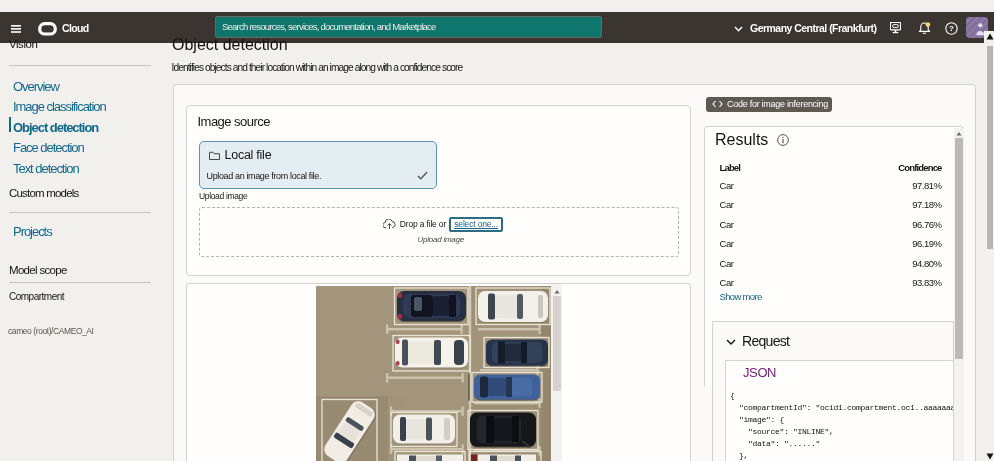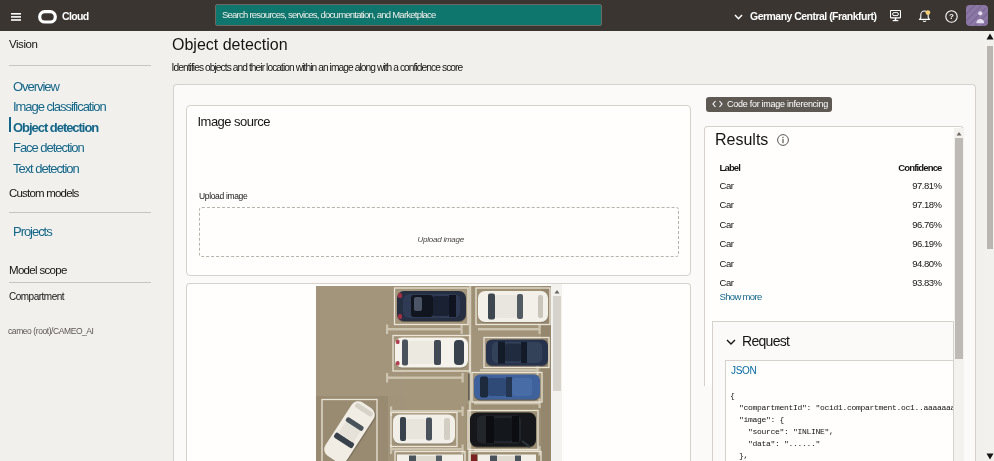--- a/index.html
+++ b/index.html
@@ -1,21 +1,21 @@
 <!DOCTYPE html>
 <html><head>
 <meta charset="utf-8">
 <style>
   * { margin:0; padding:0; box-sizing:border-box; }
   html,body { width:994px; height:461px; overflow:hidden; }
   body { font-family:"Liberation Sans", sans-serif; background:#f2f0ed; position:relative; color:#161513; }
   .abs { position:absolute; }
 
   
-  #hdr { position:absolute; left:0; top:0; width:994px; height:31px; background:#3a3531; }
+  #hdr { position:absolute; left:0; top:12px; width:994px; height:31px; background:#3a3531; }
   #hdr .cloud { position:absolute; left:62px; top:10px; color:#fff; font-size:10.5px; font-weight:bold; letter-spacing:-0.06em; }
   #search { position:absolute; left:215px; top:4px; width:387px; height:22px; background:#0f766e; border:1px solid #6f6862; border-radius:2px; color:#efedea; font-size:9.5px; letter-spacing:-0.08em; line-height:20px; padding-left:6px; }
   #region { position:absolute; top:9.5px; left:750px; color:#fff; font-size:10.5px; font-weight:bold; letter-spacing:-0.05em; }
   .havatar { position:absolute; left:966px; top:5px; width:22px; height:21px; border-radius:4px; background:#8b78a4; overflow:hidden; }
 
   
   #side { position:absolute; left:0; top:31px; width:162px; height:460px; }
   #side h2 { position:absolute; left:9px; font-size:11.5px; font-weight:normal; color:#161513; letter-spacing:-0.05em; }
   .srule { position:absolute; left:9px; width:142px; border-top:1px solid #c8c4bf; }
   .slink { position:absolute; left:13px; font-size:13px; letter-spacing:-0.08em; color:#13678a; }
@@ -132,22 +132,39 @@
   <div class="abs" style="left:9px;top:259.5px;font-size:10px;letter-spacing:-0.05em">Compartment</div>
   <div class="abs" style="left:8px;top:294.5px;font-size:8.5px;letter-spacing:-0.05em;color:#5b5652">cameo (root)/CAMEO_AI</div>
 </div>
 
 <div id="title">Object detection</div>
 <div id="subtitle">Identifies objects and their location within an image along with a confidence score</div>
 <div id="outercard"></div>
 
 <div class="card" id="imgsrc">
   <h3>Image source</h3>
+  <div class="pick" id="pick1">
+    <svg class="abs" style="left:9px;top:9px" width="11" height="9" viewBox="0 0 11 9">
+        <path d="M0.5 8.5 v-7.2 h3.4 l1.1 1.4 h5.5 v5.8 z" fill="none" stroke="#4a4643" stroke-width="1"></path>
+      </svg>
+    <div class="pt">Local file</div>
+    <div class="pd">Upload an image from local file.</div>
+    <svg class="abs" style="right:8px;top:29px" width="11" height="9" viewBox="0 0 11 9">
+        <path d="M1 5 L3.8 7.8 L10 1" fill="none" stroke="#4a4643" stroke-width="1.2"></path>
+      </svg>
+  </div>
   <div id="upl1">Upload image</div>
   <div id="dropzone">
+    <div id="dropline">
+      <svg style="vertical-align:-2px;margin-right:2px" width="13" height="10" viewBox="0 0 13 10">
+          <path d="M3.2 8.7 h-0.6 a2.6 2.6 0 0 1 -0.4-5.2 a3.5 3.5 0 0 1 6.9-0.9 a3 3 0 0 1 0.8 5.9 h-0.8" fill="none" stroke="#4a4643" stroke-width="1"></path>
+          <path d="M6.5 9.9 V4.8 M4.5 6.6 L6.5 4.6 l2 2" fill="none" stroke="#4a4643" stroke-width="1"></path>
+        </svg>
+      Drop a file or <span id="selone"><span class="lnk">select one...</span></span>
+    </div>
     <div id="dropsub">Upload image</div>
   </div>
 </div>
 
 <div class="card" id="photocard">
   <svg class="abs" style="left:129px;top:2px" width="235" height="177" viewBox="0 0 235 177" id="photo">
     <rect width="235" height="178" fill="#a2947b"></rect>
     <rect x="0" y="0" width="90" height="110" fill="#a4967c" opacity="0.6"></rect>
     <rect x="0" y="110" width="72" height="68" fill="#8e8168" opacity="0.5"></rect>
     <rect x="90" y="0" width="62" height="178" fill="#a49579" opacity="0.5"></rect>
@@ -316,21 +333,21 @@
   <div class="rowlbl" style="top:149.9px">Car</div>
     <div class="rowval" style="top:149.9px">93.83%</div>
   <div class="rowlbl" style="top:164px;color:#13678a;letter-spacing:-0.07em">Show more</div>
 
   <div id="reqbox">
     <svg class="abs" style="left:13.5px;top:17.5px" width="10" height="6" viewBox="0 0 10 6">
         <path d="M1 1 L5 5 L9 1" fill="none" stroke="#161513" stroke-width="1.4"></path>
       </svg>
     <div class="abs" style="left:29.5px;top:11px;font-size:14px;letter-spacing:-0.05em;color:#161513">Request</div>
     <div id="jsonbox">
-      <div class="abs" style="left:5px;top:4px;font-size:10px;letter-spacing:-0.03em;color:#0369a1">JSON</div>
+      <div class="abs" style="left:17px;top:4px;font-size:13px;letter-spacing:-0.03em;color:#701a75">JSON</div>
       <pre>{
   "compartmentId": "ocid1.compartment.oc1..aaaaaaaa
   "image": {
     "source": "INLINE",
     "data": "......"
   },</pre>
     </div>
   </div>
 
   <div class="sbtrack" style="left:249px;top:0.5px;width:10px;height:334px;background:#f4f2ef"></div>

